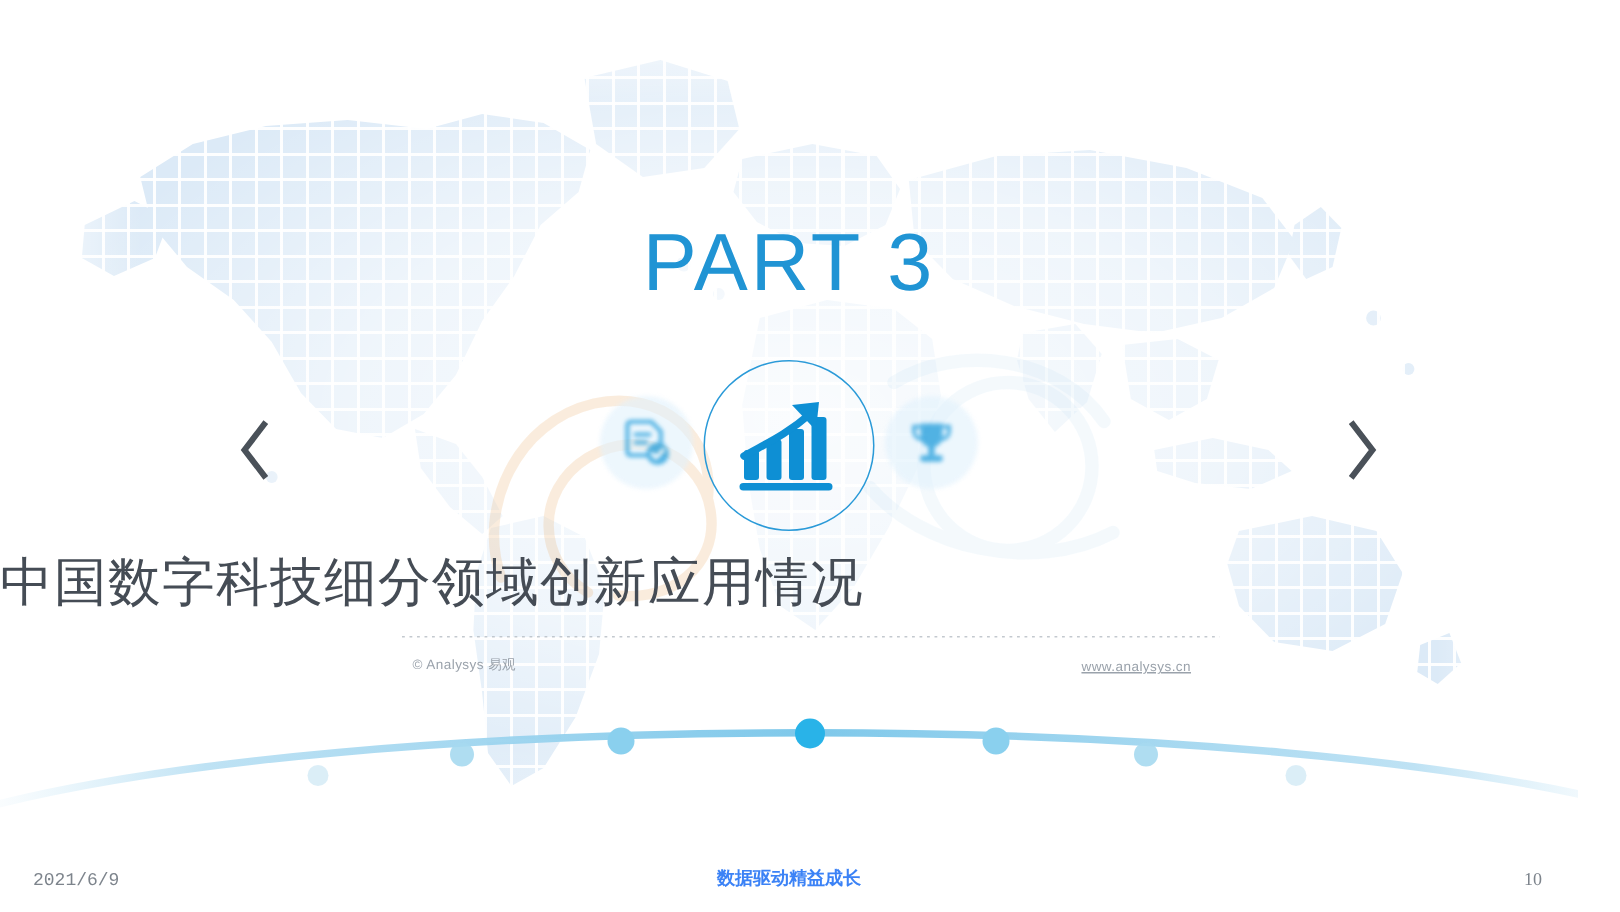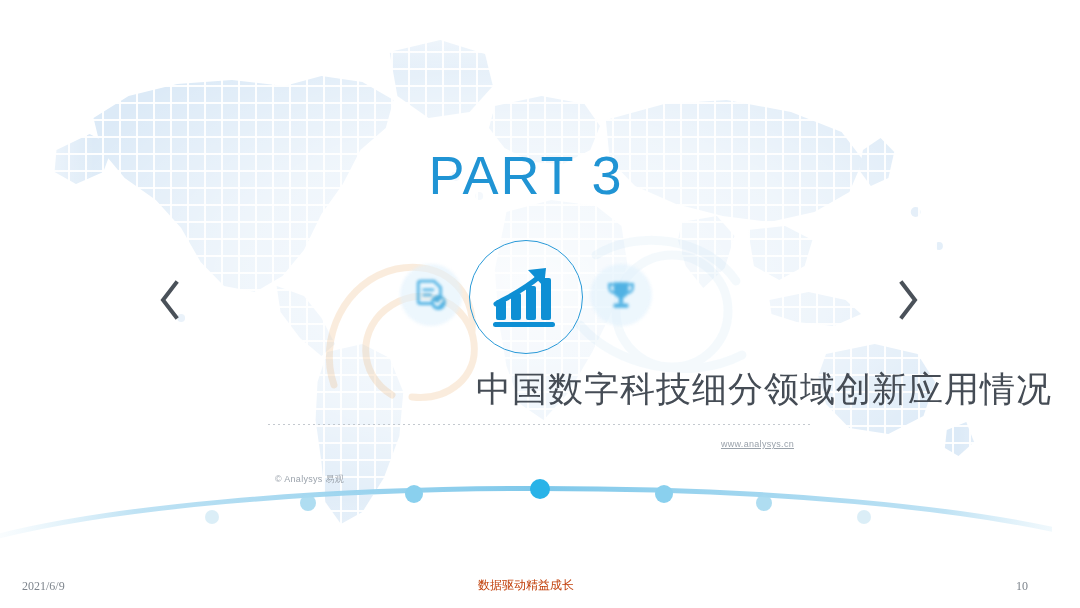--- a/index.html
+++ b/index.html
@@ -107,21 +107,21 @@
     border:1.6px solid #2a9ad8;
     background:rgba(255,255,255,.12);
     display:flex; align-items:center; justify-content:center;
   }
   .icon-main svg { width:72px; height:66px; }
 
   
   .slide-title {
     position:absolute;
     left:0; right:0; top:368px;
-    text-align:right;
+    text-align:left;
     font-size:35px;
     font-weight:400;
     letter-spacing:1px;
     color:#454c55;
     line-height:1.18;
   }
 
   
   .divider {
     position:absolute;
@@ -133,21 +133,20 @@
     opacity:.85;
   }
 
   
   .credit-left {
     position:absolute;
     left:275px; top:437px;
     font-size:9px;
     color:#9aa2ab;
     letter-spacing:.3px;
-    margin-top:36px;
   }
   .credit-right {
     position:absolute;
     right:258px; top:439px;
     font-size:9px;
     color:#9aa2ab;
     letter-spacing:.3px;
     text-decoration:underline;
   }
 
@@ -172,28 +171,29 @@
     pointer-events:none;
   }
   .arc-wrap svg { width:100%; height:100%; display:block; }
 
   
   .footer-date {
     position:absolute;
     left:22px; bottom:14px;
     font-size:12px;
     color:#7d848c;
-    font-family:Liberation Serif, serif;
+    font-family:Liberation Mono, monospace;
   }
   .footer-center {
     position:absolute;
     left:0; right:0; bottom:14px;
     text-align:center;
     font-size:12px;
-    color:#c2410c;
+    color:#3b82f6;
+    font-weight:bold;
   }
   .footer-page {
     position:absolute;
     right:24px; bottom:14px;
     font-size:12px;
     color:#7d848c;
     font-family:"Liberation Serif", serif;
   }
 </style>
 </head>

